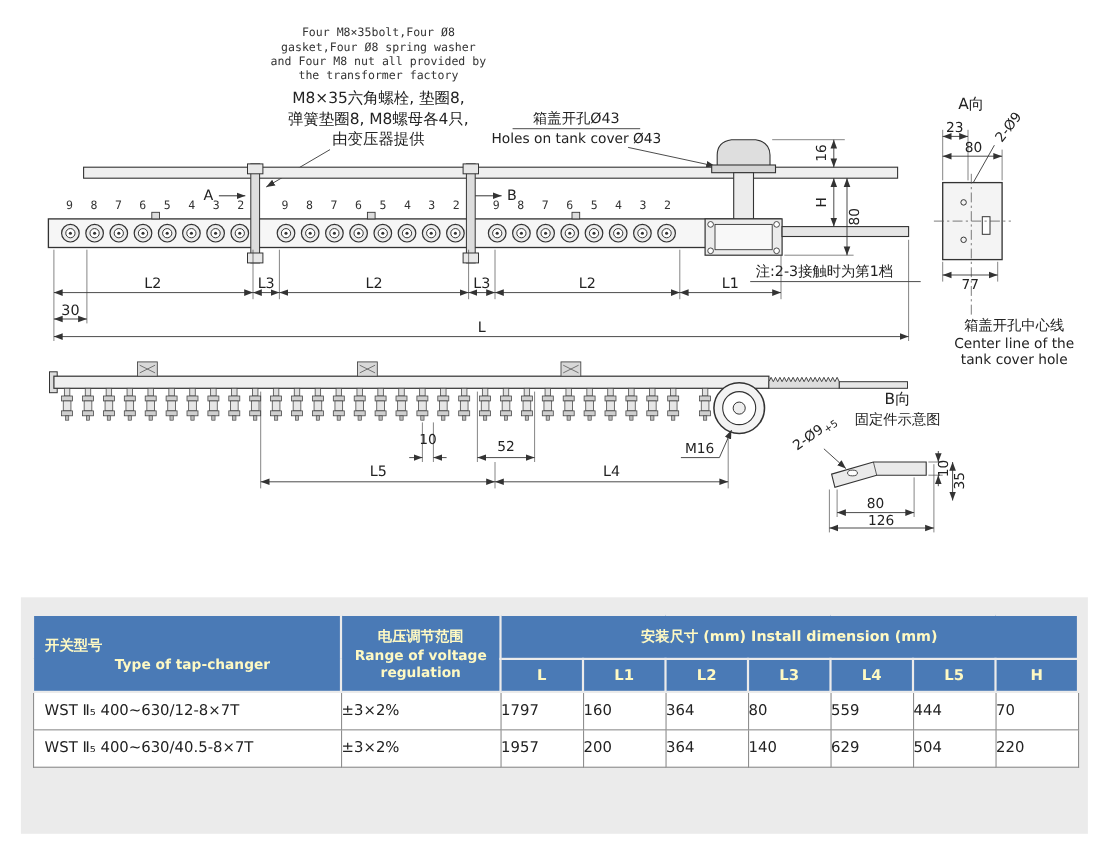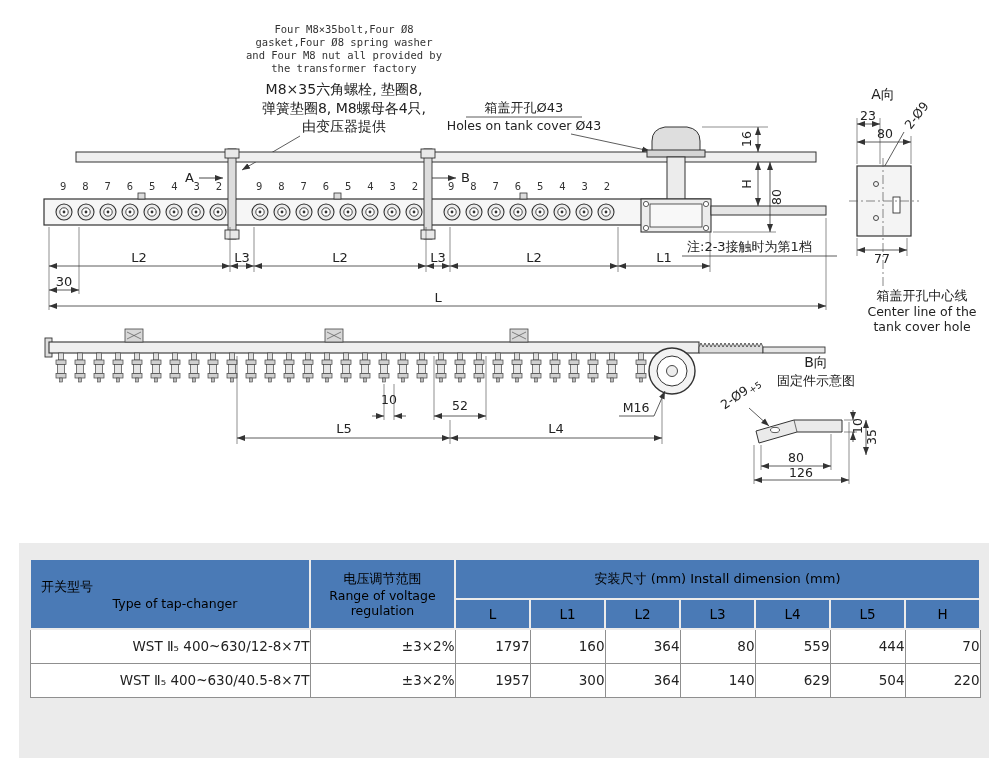--- a/index.html
+++ b/index.html
@@ -13,27 +13,27 @@
   .cn13 { font-size:13px; }
   .en12 { font-size:12.5px; }
   .dim  { font-size:12.5px; }
   .dim13{ font-size:13px; }
   .vtitle { font-size:14px; }
 
   .panel { position:absolute; left:15px; top:543px; width:970px; height:215px; background:#ebebeb; }
   .panel-title { padding:17px 0 0 14px; font-size:15px; color:#3a3a3a; }
   .panel-title .t-cn { margin-right:16px; }
   table.size-table { border-collapse:collapse; table-layout:fixed; width:950px; margin:15px 10px 0 10px; }
-  table.size-table th { background:#4a7ab6; color:#000000; font-weight:normal; border:2px solid #ebebeb; font-size:13px; vertical-align:middle; }
+  table.size-table th { background:#4a7ab6; color:#fef9c3; font-weight:bold; border:2px solid #ebebeb; font-size:13px; vertical-align:middle; }
   table.size-table thead tr:first-child th { height:40px; }
   table.size-table thead tr:last-child th { height:30px; font-size:13.5px; }
   th.th-left { text-align:left; padding-left:10px; }
   th .en { font-size:12.5px;text-align:center; }
   th.install-th { font-size:13.5px; }
-  table.size-table td { background:#fff; border:1px solid #8f8f8f; height:34px; text-align:right; font-size:13.5px; color:#222; }
+  table.size-table td { background:#fff; border:1px solid #8f8f8f; height:34px; text-align:left; font-size:13.5px; color:#222; }
   td.td-left { text-align:left; padding-left:10px; }
 </style>
 </head>
 <body>
 
 <div class="page">
 
 <svg class="drawing" width="1000" height="535" viewBox="0 0 1000 535">
   <defs>
     <marker id="arr" markerWidth="9" markerHeight="8" refX="8" refY="4" orient="auto-start-reverse" markerUnits="userSpaceOnUse">
@@ -360,21 +360,21 @@
         <td>364</td>
         <td>80</td>
         <td>559</td>
         <td>444</td>
         <td>70</td>
       </tr>
       <tr>
         <td class="td-left">WST Ⅱ₅ 400~630/40.5-8×7T</td>
         <td>±3×2%</td>
         <td>1957</td>
-        <td>300</td>
+        <td>200</td>
         <td>364</td>
         <td>140</td>
         <td>629</td>
         <td>504</td>
         <td>220</td>
       </tr>
     </tbody>
   </table>
 </div>
 

